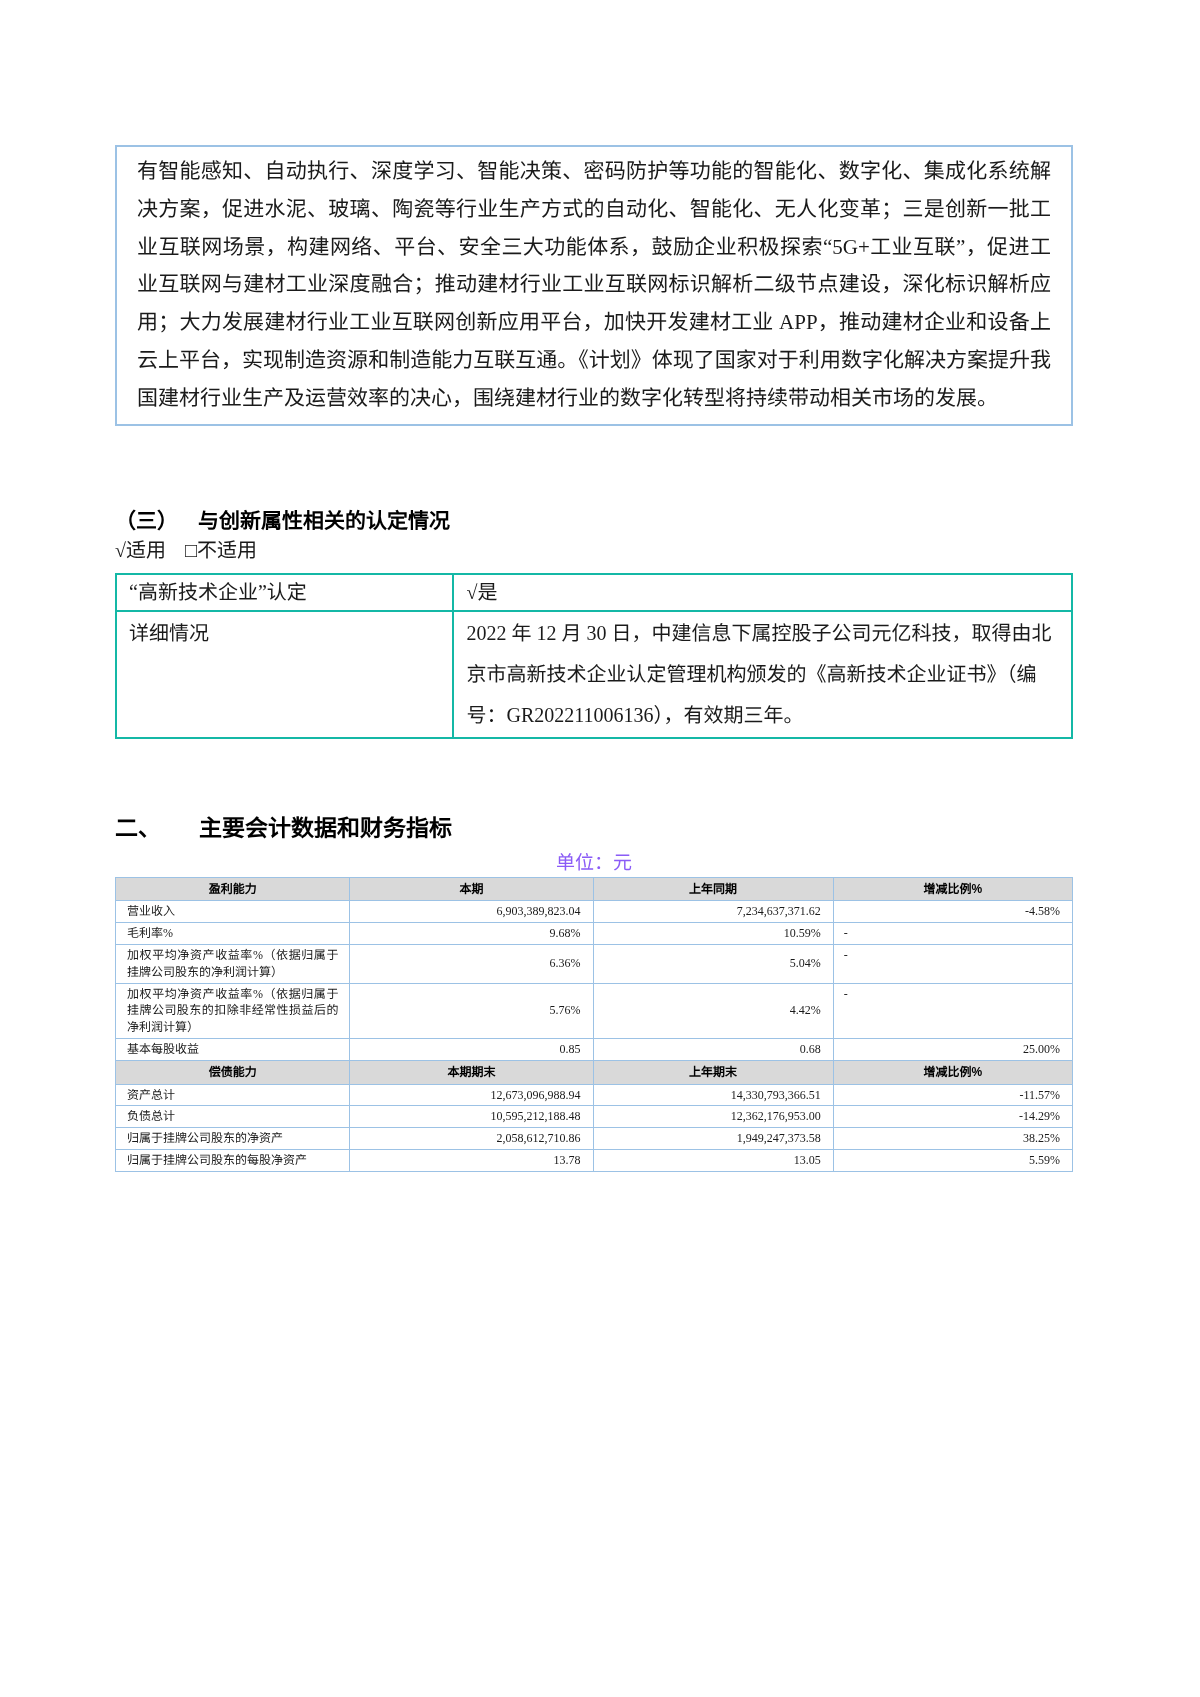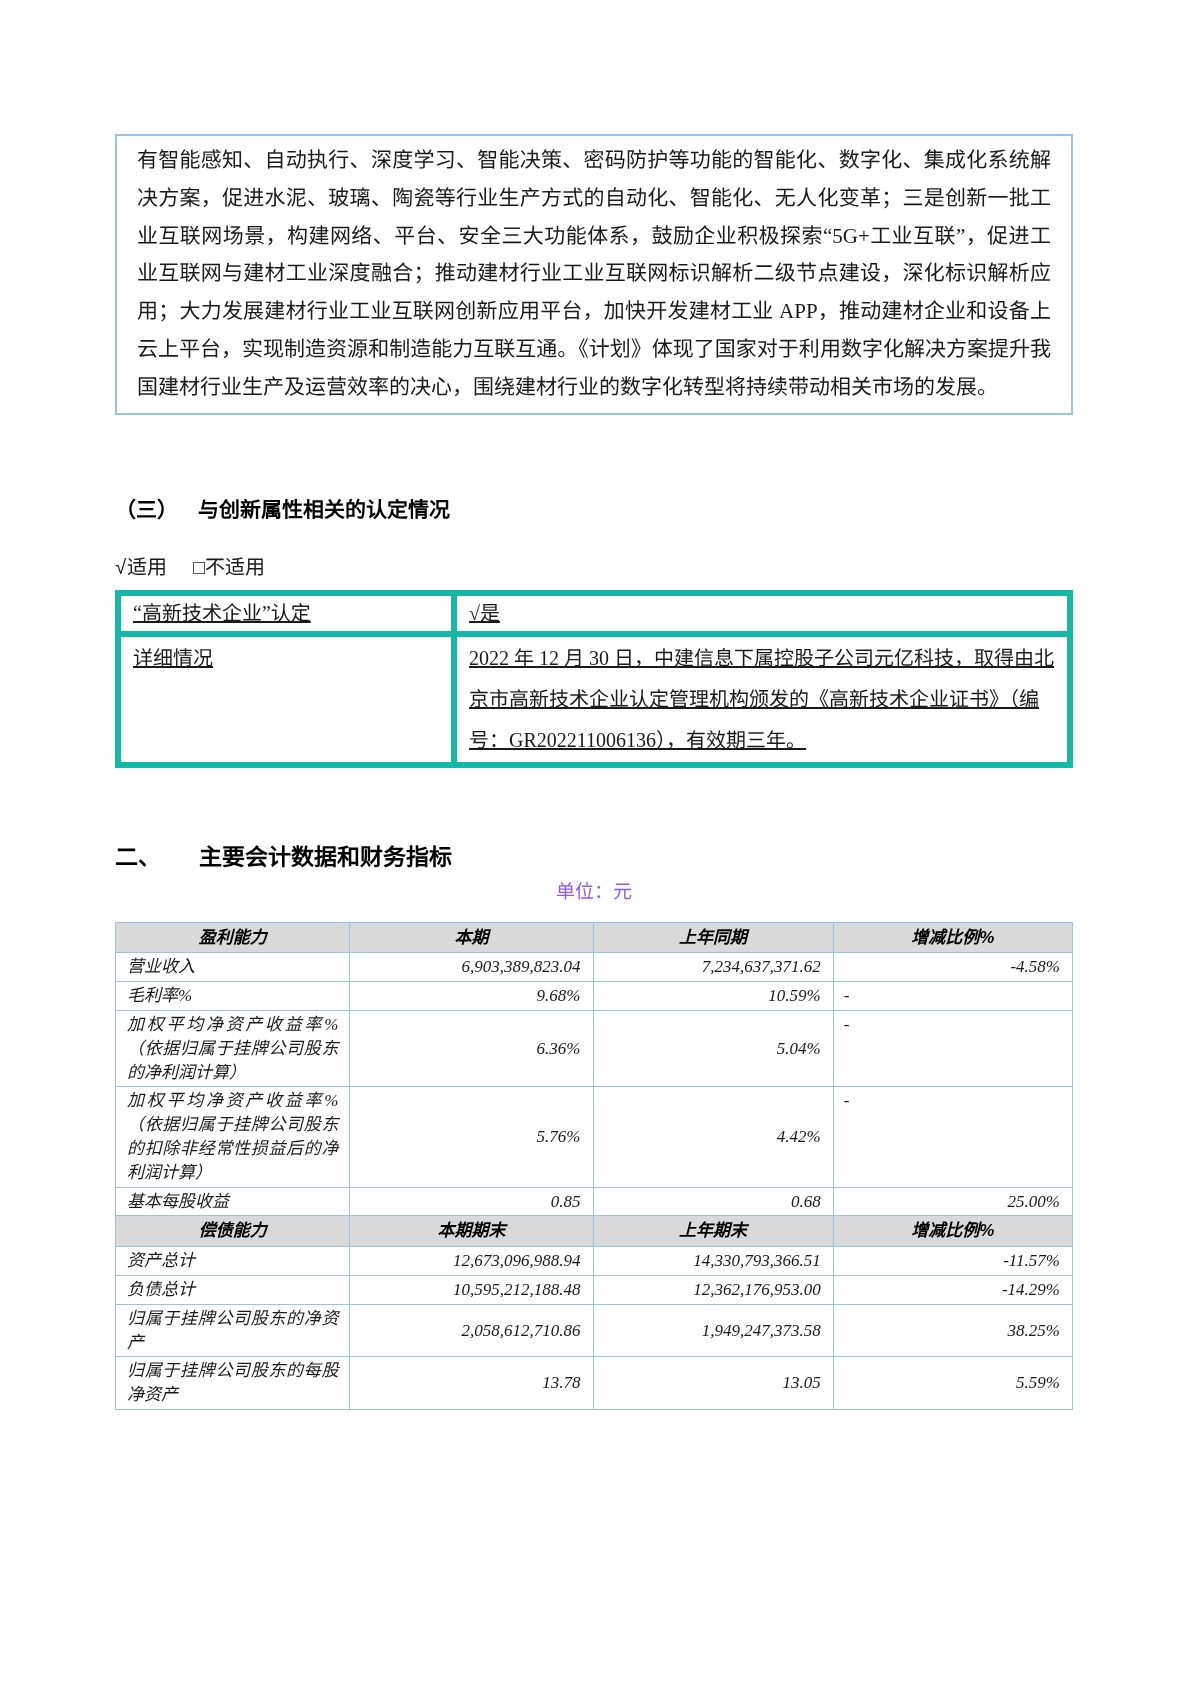--- a/index.html
+++ b/index.html
@@ -6,21 +6,21 @@
   .page {
     position:relative;
     width:1200px; height:1697px;
     background:#ffffff;
     color:#111;
     font-family:"Liberation Serif","DejaVu Serif",serif;
     overflow:hidden;
   }
   .content {
     position:absolute;
-    left:115px; top:134px;
+    left:115px; top:145px;
     width:958px;
   }
 
   
   .intro-box {
     border:2px solid #9cc2e5;
     padding:6px 20px;
     font-size:21px;
     line-height:1.8;
     text-align:justify;
@@ -34,40 +34,38 @@
     color:#000;
     display:flex;
     align-items:baseline;
   }
   .sec3 { margin-top:78px; font-size:21px; }
   .sec3 .num { margin-right:20px; }
   .sec2 { margin-top:70px; font-size:23px; }
   .sec2 .num { margin-right:38px; }
 
   .applicability {
-    margin-top:28px;
+    margin-top:0;
     font-size:20px;
     color:#1a1a1a;
-    font-family:Liberation Mono, monospace;
   }
   .applicability span { margin-right:14px; }
 
   
   table.cert {
     width:100%;
     border-collapse:collapse;
     margin-top:10px;
     font-size:20px;
     table-layout:fixed;
   }
   table.cert td {
-    border:6px solid #14b8a6;
+    border:2px solid #14b8a6;
     vertical-align:top;
     color:#1a1a1a;
-    text-decoration:underline;
   }
   table.cert tr.cert-row1 td {
     padding:3px 12px;
     line-height:1.45;
     border-bottom-width:2px;
   }
   table.cert tr.cert-row2 td {
     padding:1px 12px;
     line-height:2.05;
   }
@@ -76,24 +74,23 @@
     margin-top:4px;
     text-align:center;
     font-size:19px;
     color:#8b5cf6;
   }
 
   
   table.fin {
     width:100%;
     border-collapse:collapse;
-    margin-top:19px;
-    font-size:17px;
+    margin-top:3px;
+    font-size:12px;
     table-layout:fixed;
-    font-style:italic;
   }
   table.fin th, table.fin td {
     border:1px solid #9cc2e5;
     line-height:1.4;
     color:#1a1a1a;
   }
   table.fin th {
     background:#d9d9d9;
     font-family:"Liberation Sans","DejaVu Sans",sans-serif;
     font-weight:bold;

